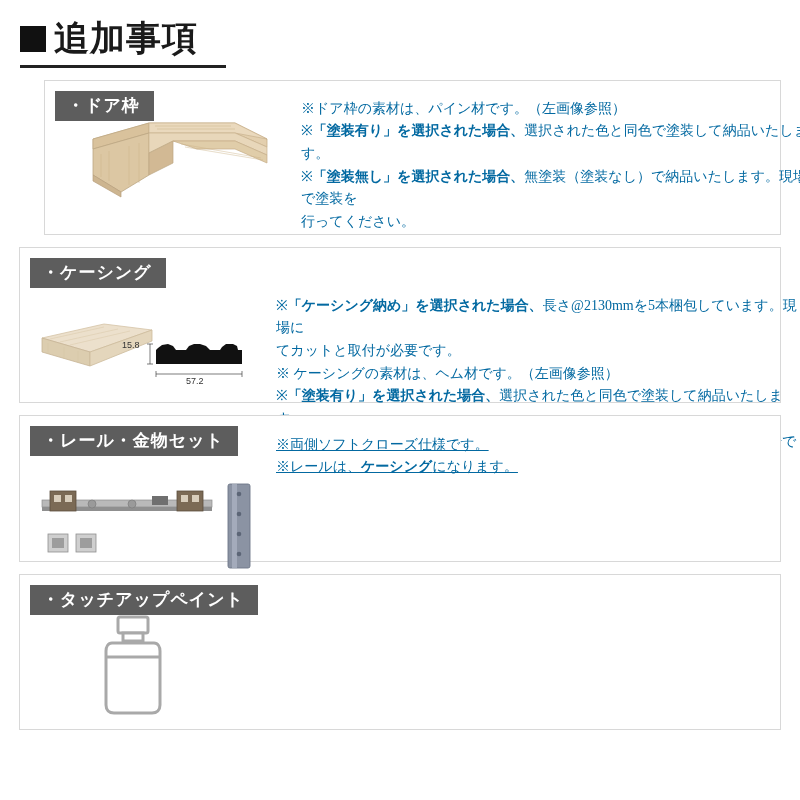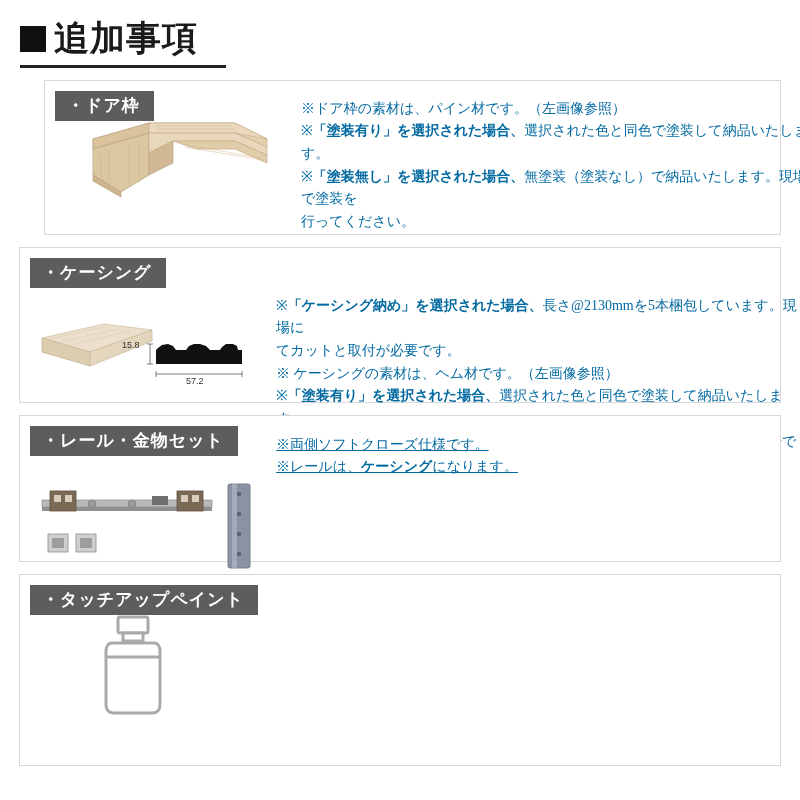--- a/index.html
+++ b/index.html
@@ -50,21 +50,21 @@
   .section {
     position: relative;
     border: 1px solid #d8d8d8;
     box-sizing: border-box;
     margin: 0 3px 12px 3px;
     background: #fff;
   }
   .sec-door   { height: 155px; margin-left: 28px; }
   .sec-casing { height: 156px; }
   .sec-rail   { height: 147px; }
-  .sec-paint  { height: 192px; }
+  .sec-paint  { height: 156px; }
 
   .tag {
     position: absolute;
     top: 10px;
     left: 10px;
     background: #5d5d5d;
     color: #ffffff;
     font-size: 17px;
     font-weight: bold;
     letter-spacing: 1px;

